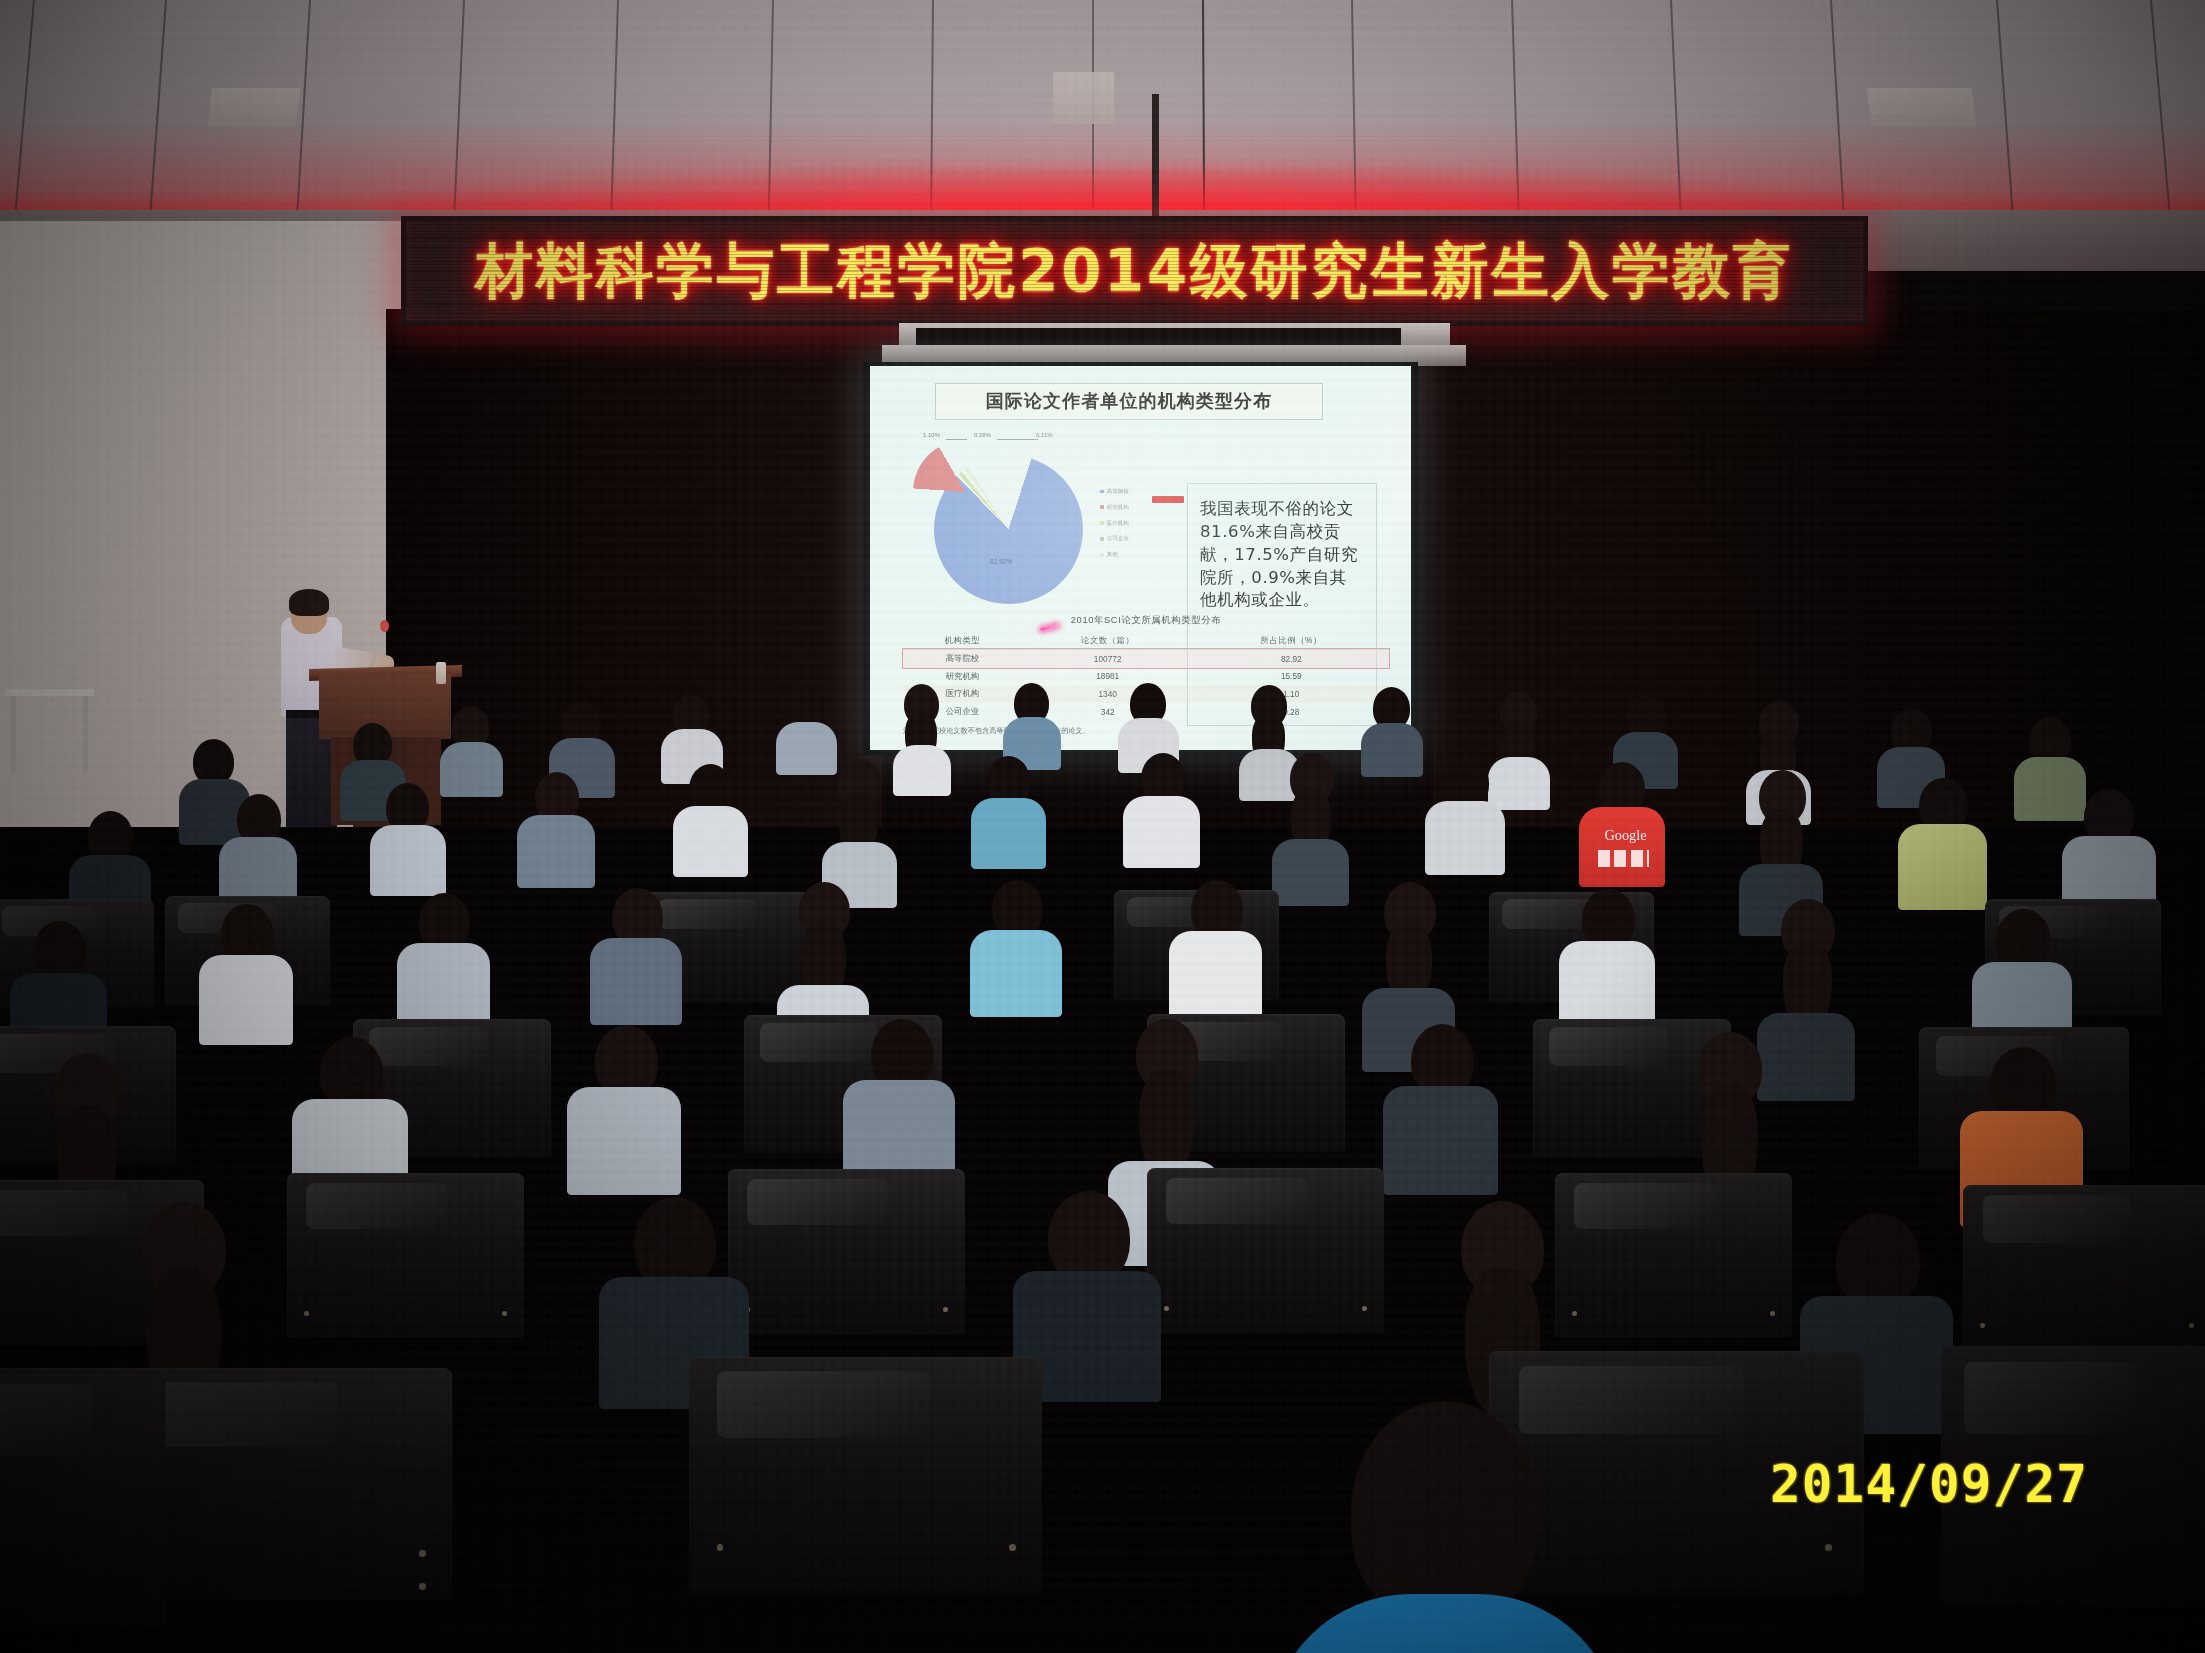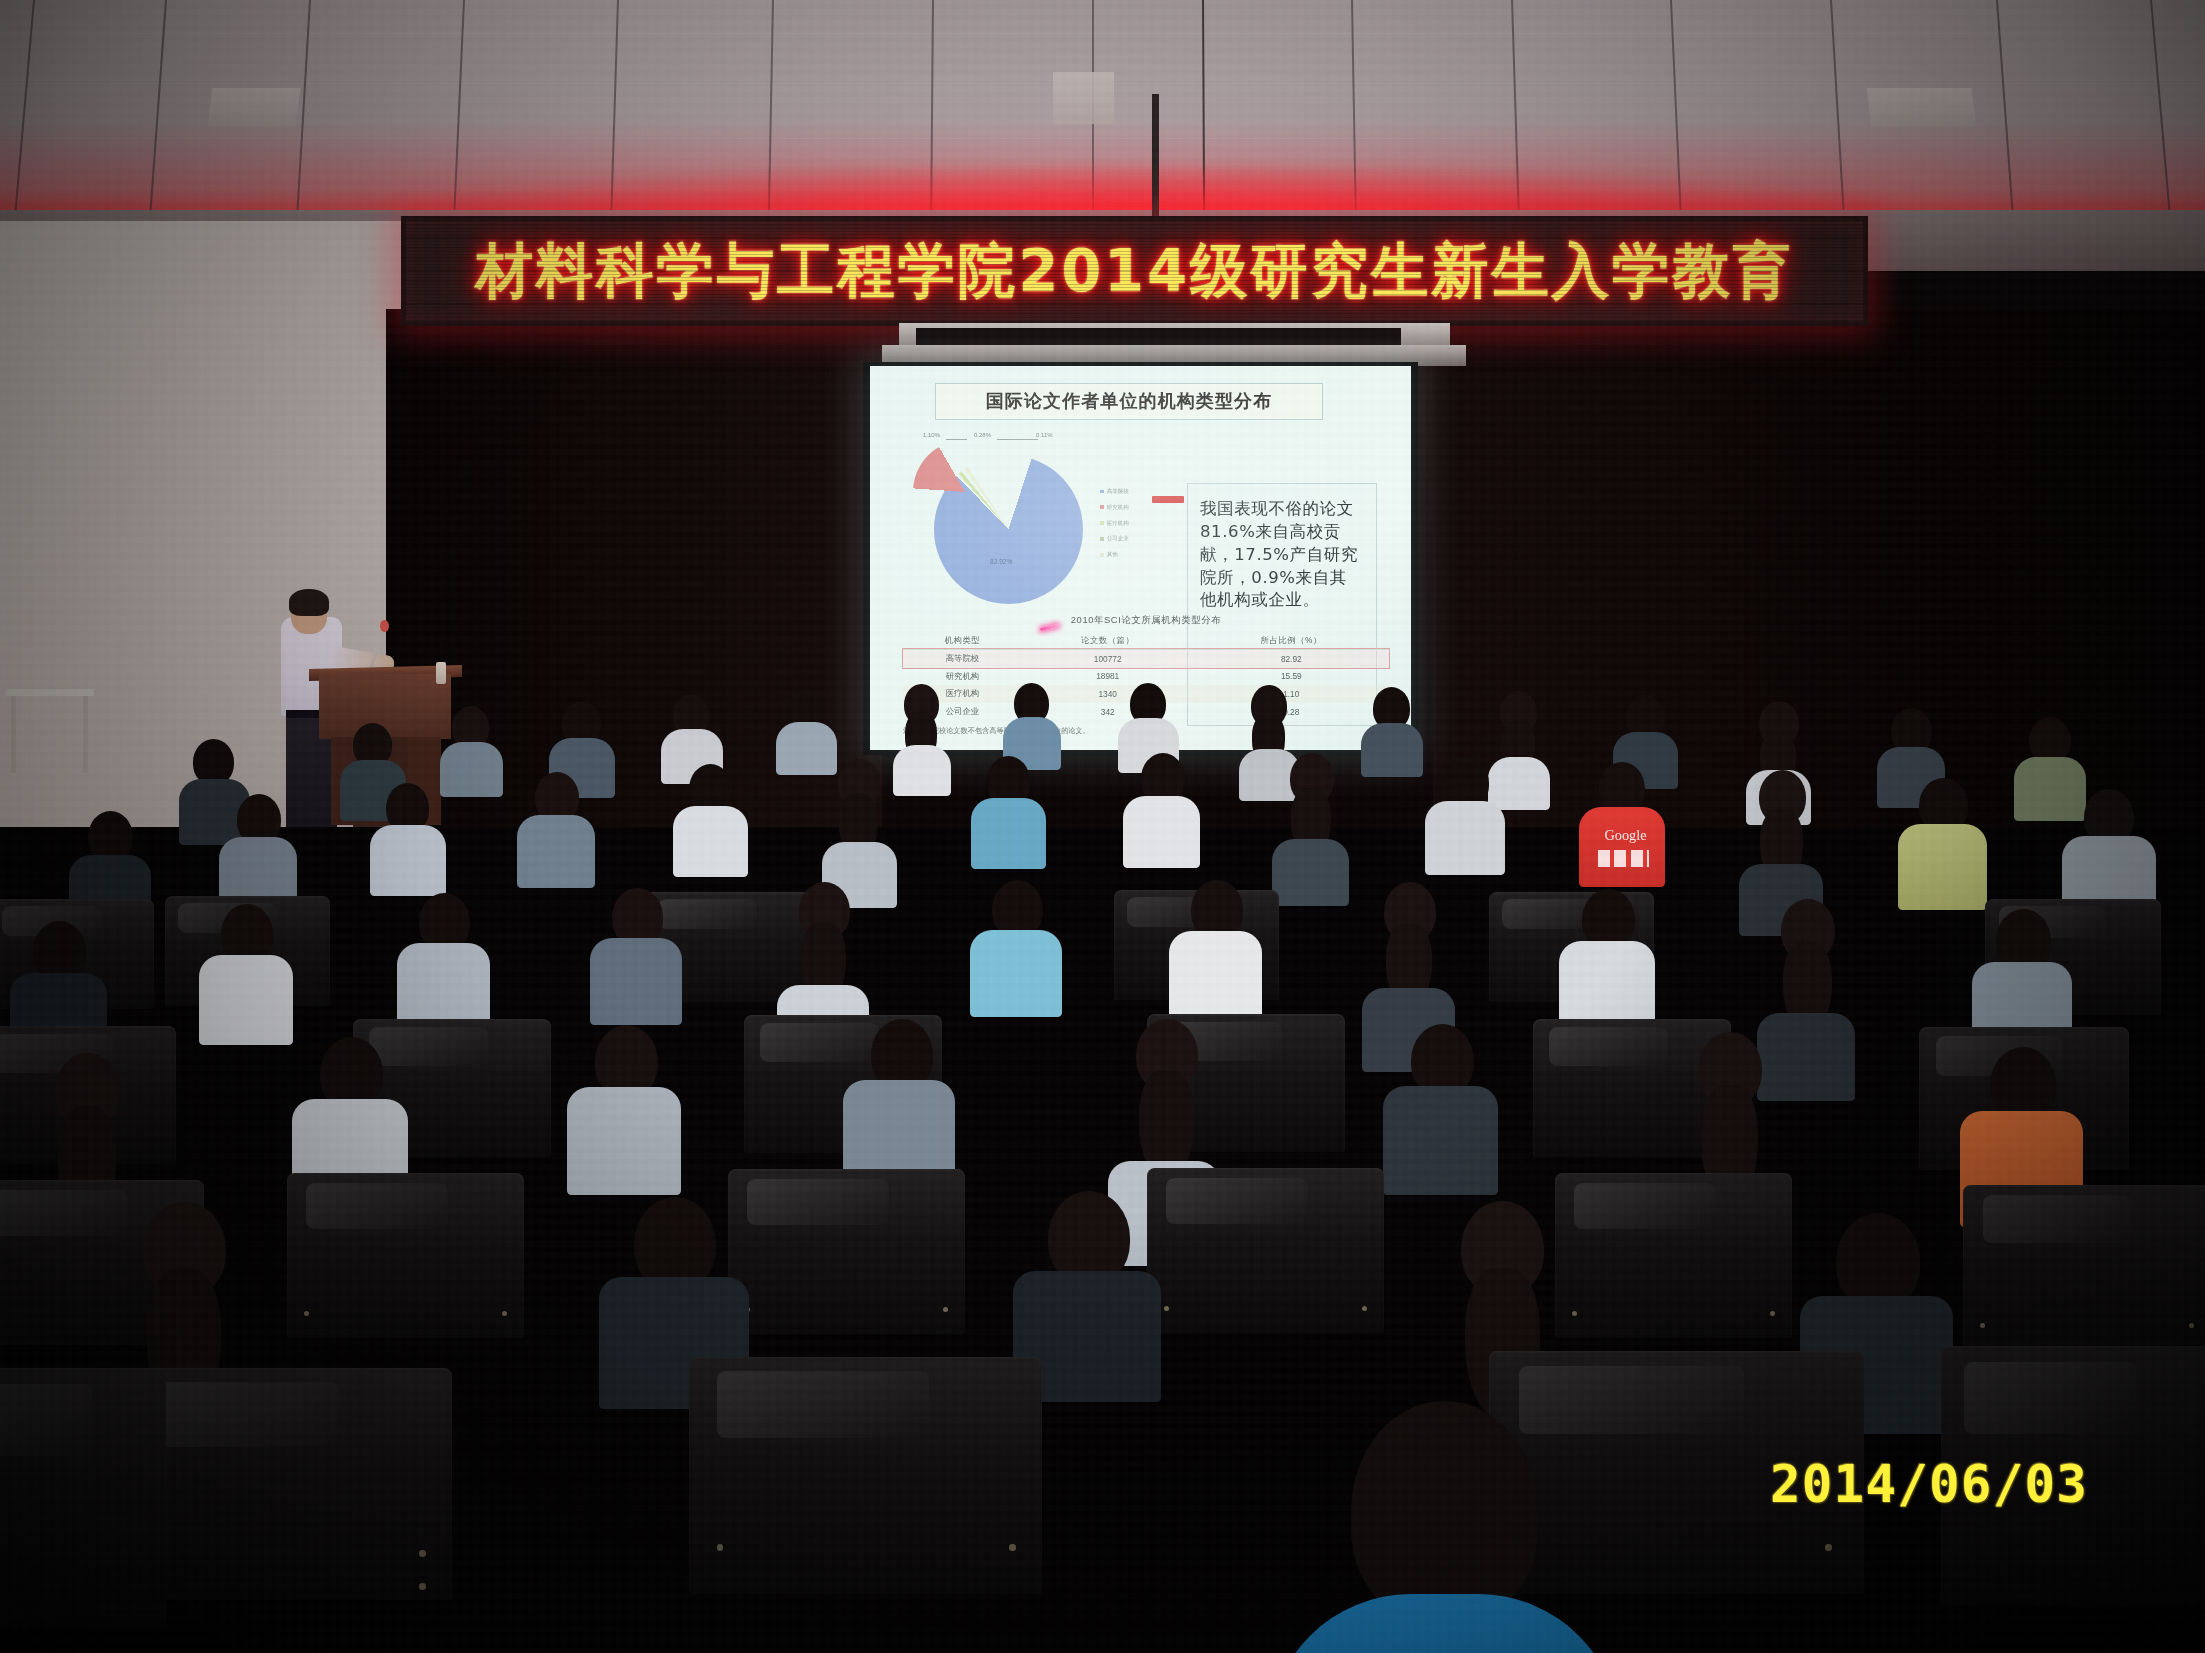--- a/index.html
+++ b/index.html
@@ -663,16 +663,16 @@
       </div>
     <div class="seat" style="left:-66px;top:651px;width:232px;height:259px">
         <div class="seat-sheen"></div>
       </div>
 
   </div>
 
   <div class="grain"></div>
   <div class="vig"></div>
 
-  <div class="datestamp">2014/06/03</div>
+  <div class="datestamp">2014/09/27</div>
 
 </div>
 
 
 </body></html>

